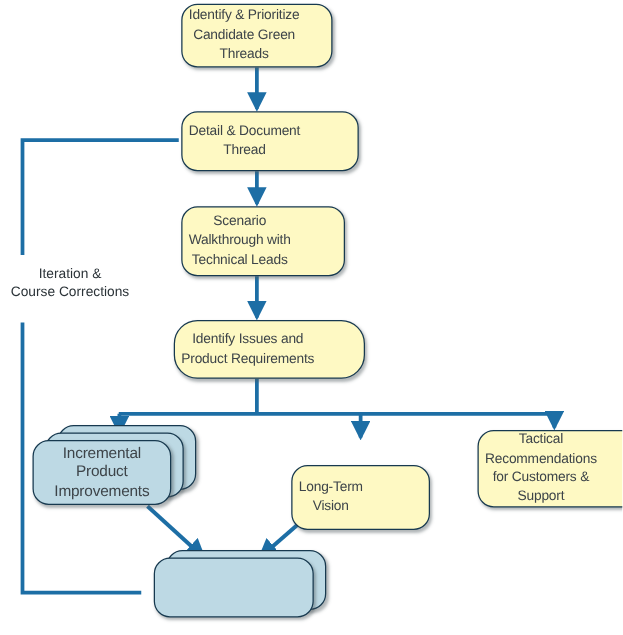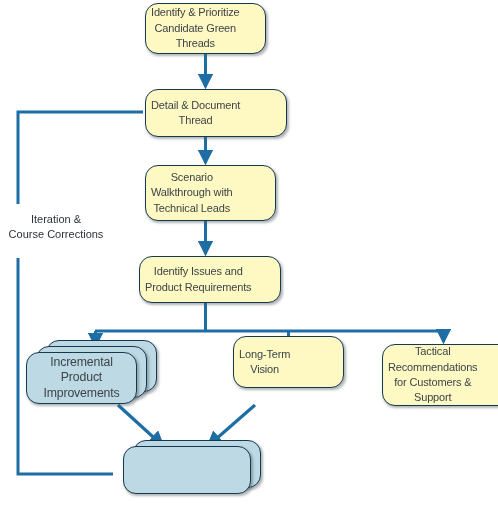--- a/index.html
+++ b/index.html
@@ -123,36 +123,36 @@
     <span class="node-label">Detail &amp; Document
 Thread</span>
   </div>
 
   <div class="node" style="left:145px; top:165px; width:131px; height:56px;">
     <span class="node-label">Scenario
 Walkthrough with
 Technical Leads</span>
   </div>
 
-  <div class="node" style="left:139px; top:256px; width:142px; height:47px;">
+  <div class="node" style="left:139px; top:256px; width:153px; height:47px;border-radius:19px;">
     <span class="node-label">Identify Issues and
 Product Requirements</span>
   </div>
 
   <div class="stack" style="left:26px; top:340px; width:131px; height:66px;">
     <div class="sheet" style="left:20px; top:0px; width:111px; height:52px;"></div>
     <div class="sheet" style="left:10px; top:6px; width:111px; height:52px;"></div>
     <div class="sheet front" style="left:0px; top:12px; width:111px; height:52px;">
       <span class="node-label">Incremental
 Product
 Improvements</span>
     </div>
   </div>
 
-  <div class="node" style="left:233px; top:336px; width:111px; height:52px;">
+  <div class="node" style="left:233px; top:372px; width:111px; height:52px;">
     <span class="node-label">Long-Term
 Vision</span>
   </div>
 
   <div class="node" style="left:382px; top:344px; width:132px; height:62px;">
     <span class="node-label">Tactical
 Recommendations
 for Customers &amp;
 Support</span>
   </div>

